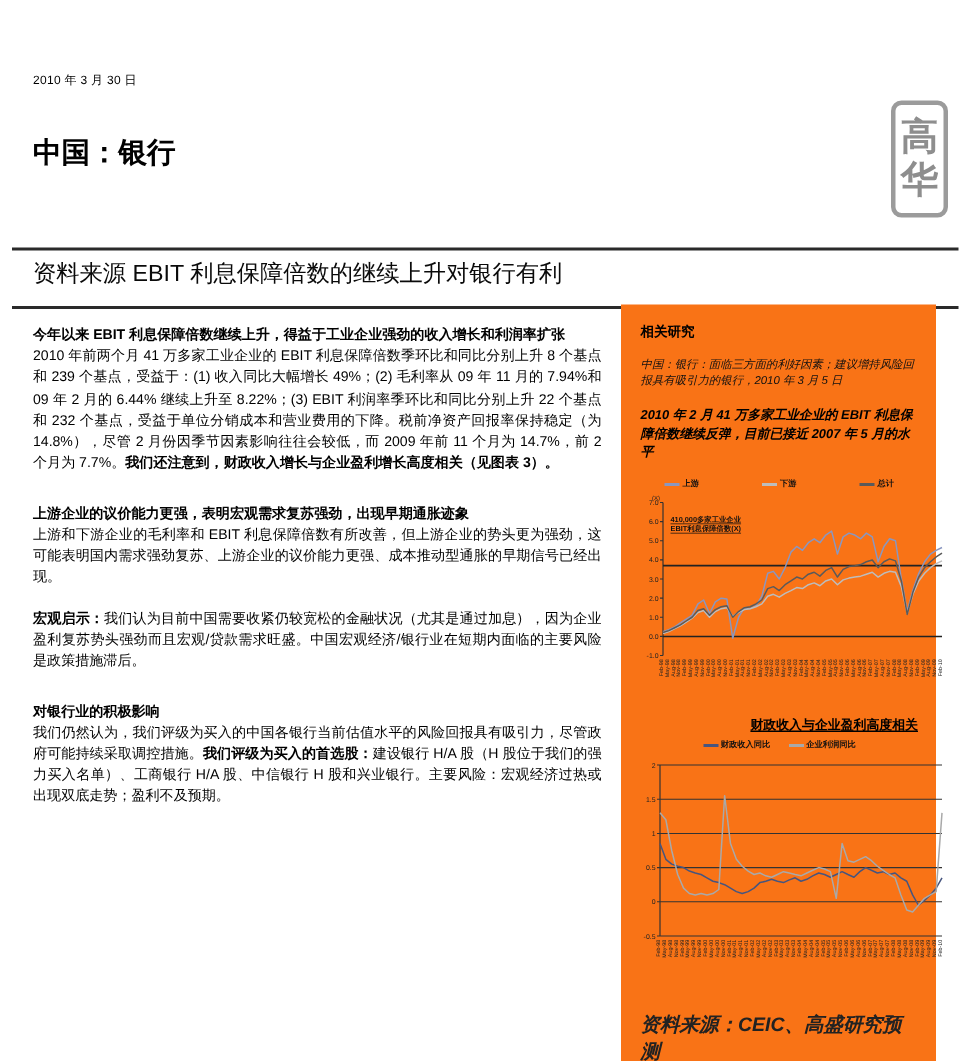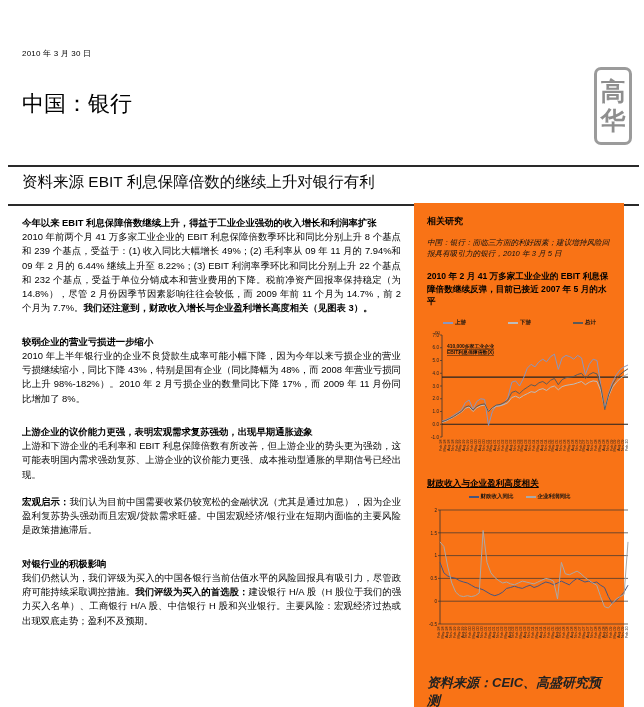--- a/index.html
+++ b/index.html
@@ -1,46 +1,46 @@
 <!DOCTYPE html>
 <html><head>
 <meta charset="utf-8">
 <style>
   html,body{margin:0;padding:0;background:#fff;}
   .page{position:relative;width:644px;height:707px;background:#fff;overflow:hidden;
         font-family:"Liberation Sans","DejaVu Sans",sans-serif;color:#000;margin-top:43px;}
   .date{position:absolute;left:22px;top:5px;font-size:8px;letter-spacing:.2px;}
-  .title{position:absolute;left:22px;top:46px;font-size:22px;font-weight:normal;}
+  .title{position:absolute;left:22px;top:46px;font-size:19px;font-weight:bold;}
   .logo{position:absolute;right:12px;top:24px;width:32px;height:72px;border:3px solid #9b9b9b;
         border-radius:7px;display:flex;flex-direction:column;align-items:center;justify-content:center;
         color:#8e8e8e;font-weight:bold;}
   .logo span{font-size:25px;line-height:29px;}
   .rule{position:absolute;left:8px;right:5px;height:0;border-top:2px solid #2a2a2a;}
   .rule1{top:122px}.rule2{top:161px}
   .headline{position:absolute;left:22px;top:129px;font-size:15.5px;color:#0a0a0a;}
   .main{position:absolute;left:22px;top:172px;width:379px;font-size:9.4px;line-height:14.3px;text-align:justify;}
   .main h3{font-size:9.4px;line-height:15px;margin:0;}
   .main p{margin:0;}
   .sec{margin-bottom:18px;}
   .sec-tight{margin-bottom:13px;}
   .b{font-weight:bold;}
   .footer-note{position:absolute;left:22px;top:676px;font-size:9.4px;font-style:italic;font-weight:bold;}
   .sidebar{position:absolute;left:414px;top:160px;width:210px;height:537px;background:#f97316;
            box-sizing:border-box;padding:12px 12px 0 13px;}
   .sb-h{font-size:9px;font-weight:bold;margin:0 0 10px;}
   .sb-item{font-size:7.6px;font-style:italic;line-height:10.5px;margin:0 0 11px;color:#111;}
-  .sb-charttitle{font-size:8.6px;font-weight:bold;line-height:12.5px;margin:0 0 10px;}
+  .sb-charttitle{font-size:8.6px;font-weight:bold;line-height:12.5px;margin:0 0 10px;font-style:italic;}
   .chart-block{margin:0 0 6px;}
   .legend{display:flex;align-items:center;height:10px;}
   .legend1{justify-content:space-between;padding:0 16px;}
   .legend2{justify-content:center;gap:12px;}
   .lg-item{display:flex;align-items:center;gap:2px;}
   .lg-swatch{width:10px;height:2px;display:inline-block;}
   .lg-label{font-size:5.5px;font-weight:bold;color:#111;}
-  .chart2-head{font-size:8.6px;font-weight:bold;text-decoration:underline;margin:8px 0 2px;}
+  .chart2-head{font-size:8.6px;font-weight:bold;text-decoration:underline;margin:8px 0 2px;text-align:right;}
   .source{font-size:13px;font-style:italic;font-weight:bold;color:#222;margin-top:16px;}
   svg{display:block;}
 </style>
 </head>
 <body>
 
 <div class="page">
 
   <div class="date">2010 年 3 月 30 日</div>
   <div class="title">中国：银行</div>
@@ -51,24 +51,20 @@
   </div>
 
   <div class="rule rule1"></div>
   <div class="headline">资料来源 EBIT 利息保障倍数的继续上升对银行有利</div>
   <div class="rule rule2"></div>
 
   <div class="main">
     <div class="sec">
       <h3>今年以来 EBIT 利息保障倍数继续上升，得益于工业企业强劲的收入增长和利润率扩张</h3>
       <p><span>2010 年前两个月 41 万多家工业企业的 EBIT 利息保障倍数季环比和同比分别上升 8 个基点和 239 个基点，受益于：(1) 收入同比大幅增长 49%；(2) 毛利率从 09 年 11 月的 7.94%和 09 年 2 月的 6.44% 继续上升至 8.22%；(3) EBIT 利润率季环比和同比分别上升 22 个基点和 232 个基点，受益于单位分销成本和营业费用的下降。税前净资产回报率保持稳定（为 14.8%），尽管 2 月份因季节因素影响往往会较低，而 2009 年前 11 个月为 14.7%，前 2 个月为 7.7%。</span><span class="b">我们还注意到，财政收入增长与企业盈利增长高度相关（见图表 3）。</span></p>
-    </div>
-    <div class="sec">
-      <h3>较弱企业的营业亏损进一步缩小</h3>
-      <p>2010 年上半年银行业的企业不良贷款生成率可能小幅下降，因为今年以来亏损企业的营业亏损继续缩小，同比下降 43%，特别是国有企业（同比降幅为 48%，而 2008 年营业亏损同比上升 98%-182%）。2010 年 2 月亏损企业的数量同比下降 17%，而 2009 年 11 月份同比增加了 8%。</p>
     </div>
     <div class="sec-tight">
       <h3>上游企业的议价能力更强，表明宏观需求复苏强劲，出现早期通胀迹象</h3>
       <p>上游和下游企业的毛利率和 EBIT 利息保障倍数有所改善，但上游企业的势头更为强劲，这可能表明国内需求强劲复苏、上游企业的议价能力更强、成本推动型通胀的早期信号已经出现。</p>
     </div>
     <div class="sec">
       <p><span class="b">宏观启示：</span><span>我们认为目前中国需要收紧仍较宽松的金融状况（尤其是通过加息），因为企业盈利复苏势头强劲而且宏观/贷款需求旺盛。中国宏观经济/银行业在短期内面临的主要风险是政策措施滞后。</span></p>
     </div>
     <div class="sec">
       <h3>对银行业的积极影响</h3>

